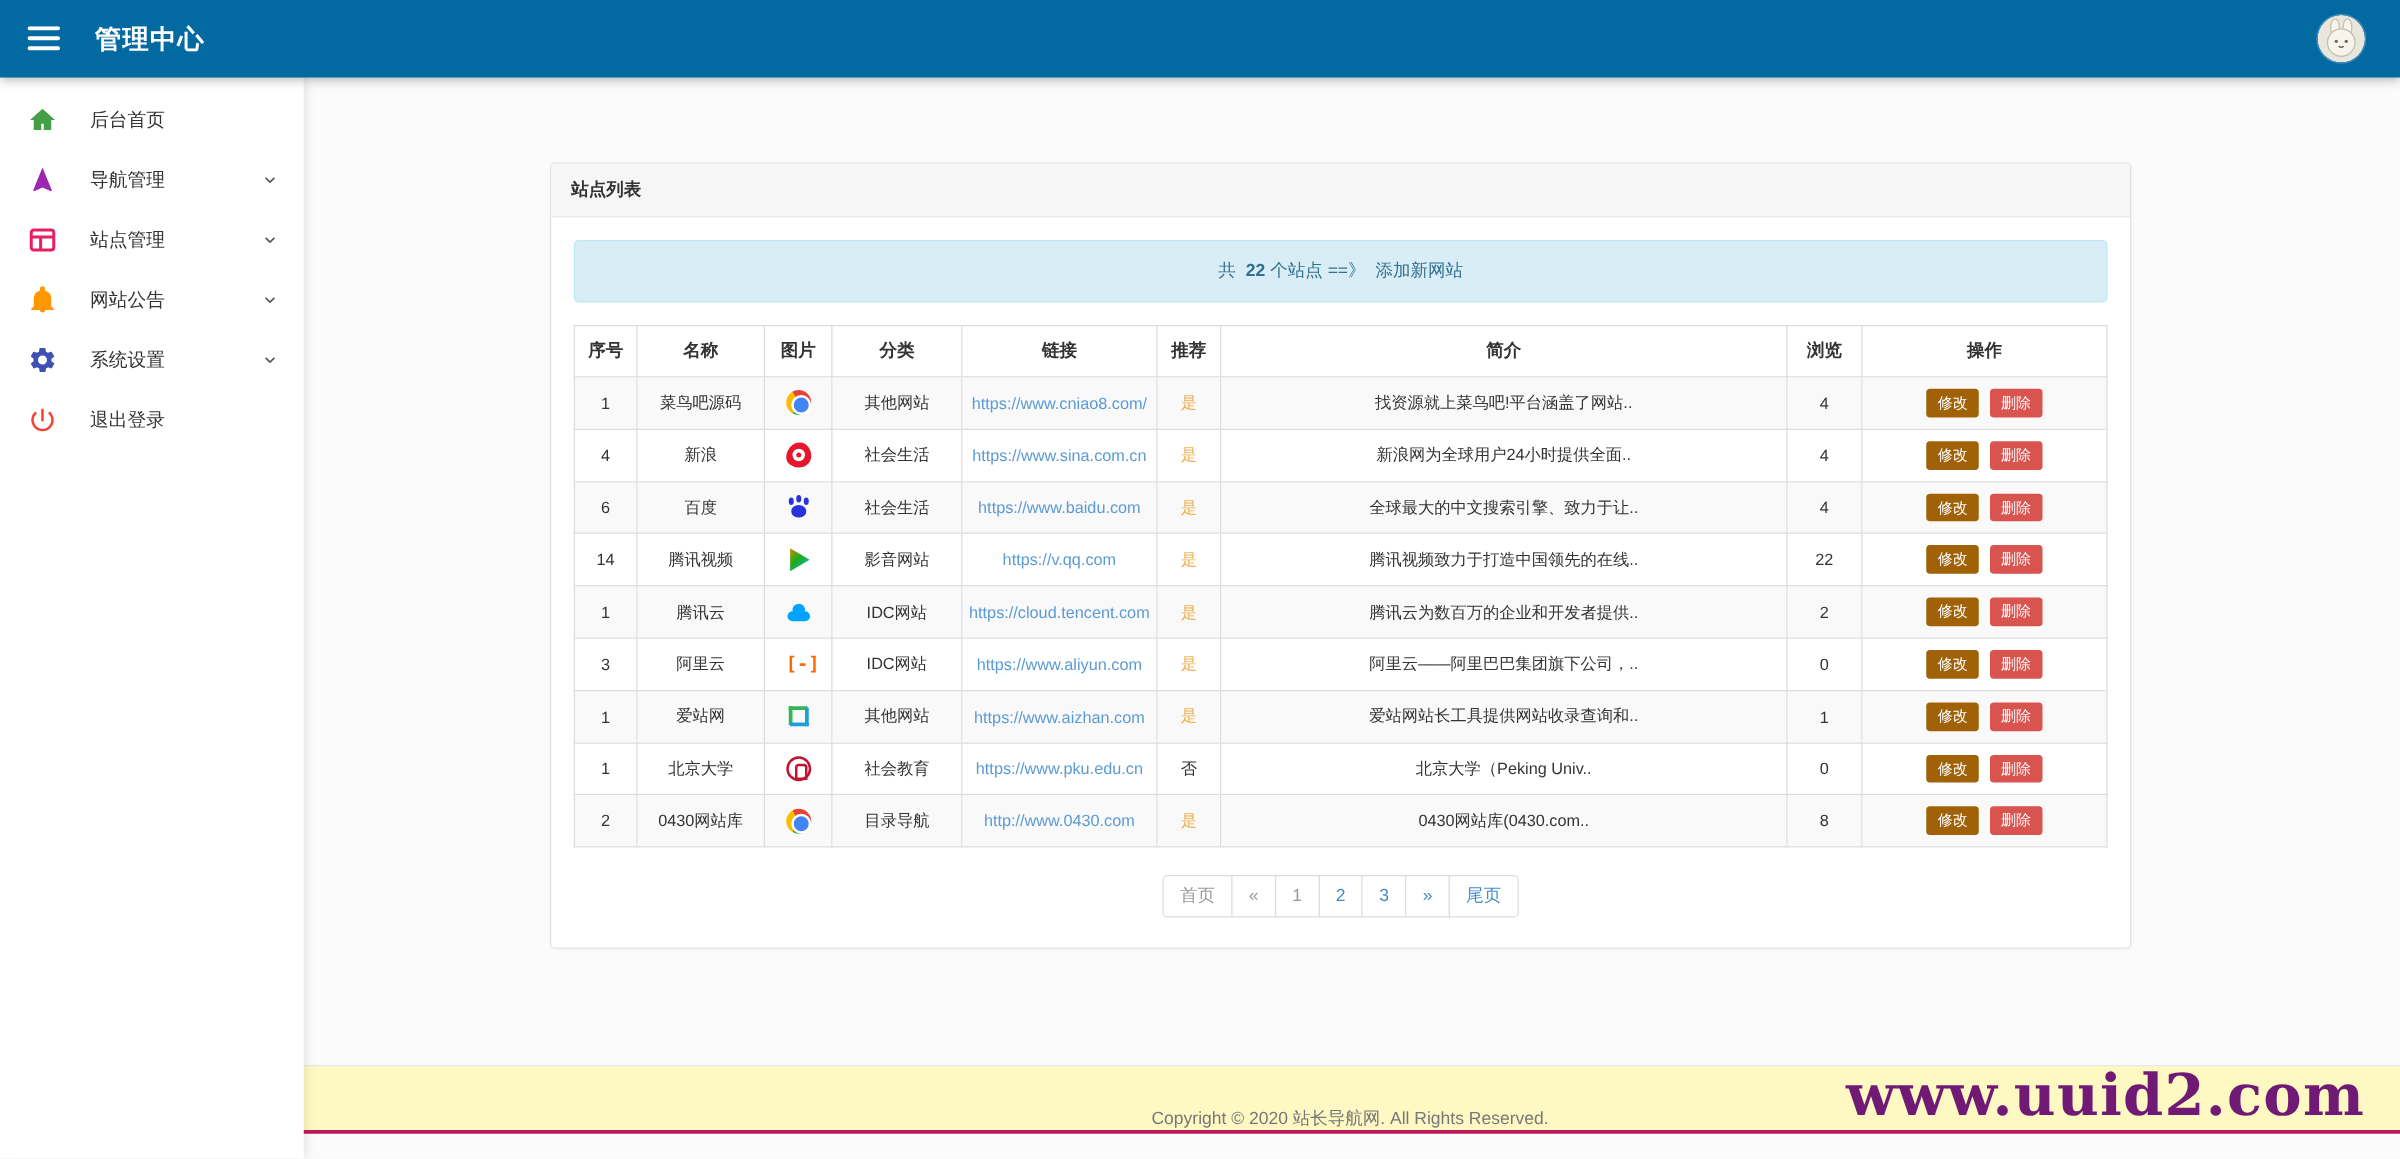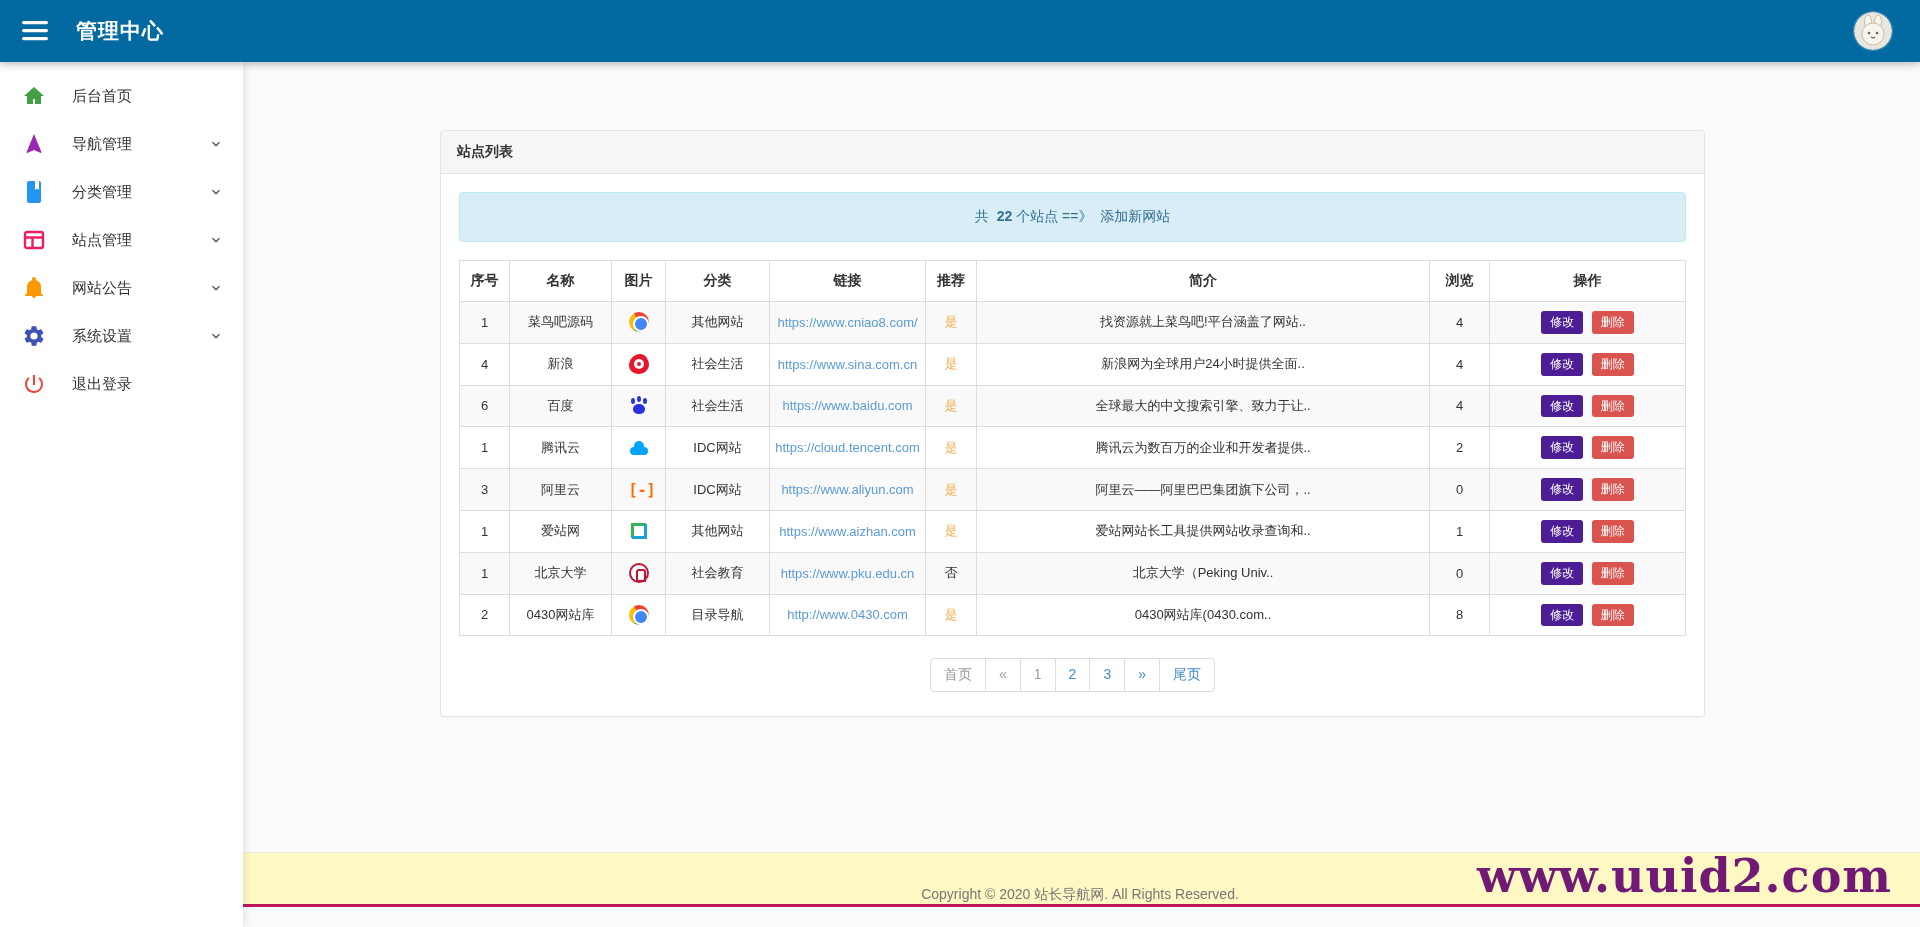--- a/index.html
+++ b/index.html
@@ -78,21 +78,21 @@
   .sites td { padding:9px 4px; }
   .sites tbody tr:nth-child(odd) { background:#f9f9f9; }
   .sites a.site-link { color:#5b9bd5; text-decoration:none; cursor:pointer; }
   .rec-yes { color:#f0ad4e; }
   .rec-no  { color:#333; }
 
   .btn {
     display:inline-block; border:none; border-radius:3px; color:#fff;
     font-size:12px; padding:3px 9px; cursor:pointer; font-family:inherit; line-height:1.4;
   }
-  .btn-edit { background:#4c1d95; margin-right:5px;text-align:right; }
+  .btn-edit { background:#a16207; margin-right:5px;text-align:right; }
   .btn-delete { background:#d9534f; }
 
   
   .fav { display:inline-block; width:20px; height:20px; position:relative; vertical-align:middle; }
   .fav-chrome { border-radius:50%;
     background:conic-gradient(from -30deg,#ea4335 0 120deg,#34a853 120deg 240deg,#fbbc05 240deg 360deg); }
   .fav-chrome::after { content:""; position:absolute; left:4px; top:4px; width:12px; height:12px;
     border-radius:50%; background:#4285f4; border:2px solid #fff; }
   .fav-sina { background:#e6162d; border-radius:55% 45% 50% 50%/60% 55% 45% 40%; }
   .fav-sina::after { content:""; position:absolute; left:5px; top:5px; width:10px; height:10px;
@@ -188,30 +188,20 @@
   <div class="side-item">
     <svg class="side-icon" viewBox="0 0 24 24">
       <path d="M12 2 4.5 20.3l.7.7L12 18l6.8 3 .7-.7z" fill="#9c27b0"></path>
     </svg>
     <span class="side-label">导航管理</span>
     <svg class="chevron" width="14" height="14" viewBox="0 0 24 24">
       <path d="M6 9l6 6 6-6" stroke="#555" stroke-width="2.2" fill="none"></path>
     </svg>
   </div>
 
-  <div class="side-item">
-    <svg class="side-icon" viewBox="0 0 24 24">
-      <path fill="#2196f3" d="M5 3a2 2 0 0 1 2-2h10a2 2 0 0 1 2 2v18a2 2 0 0 1-2 2H7a2 2 0 0 1-2-2z"></path>
-      <path fill="#fff" d="M13 1h4v9l-2-1.6L13 10z"></path>
-    </svg>
-    <span class="side-label">分类管理</span>
-    <svg class="chevron" width="14" height="14" viewBox="0 0 24 24">
-      <path d="M6 9l6 6 6-6" stroke="#555" stroke-width="2.2" fill="none"></path>
-    </svg>
-  </div>
 
   <div class="side-item">
     <svg class="side-icon" viewBox="0 0 24 24">
       <rect x="3" y="4" width="18" height="16" rx="2" fill="none" stroke="#e91e63" stroke-width="2.4"></rect>
       <path d="M3 9.5h18M10.5 9.5V20" stroke="#e91e63" stroke-width="2.4" fill="none"></path>
     </svg>
     <span class="side-label">站点管理</span>
     <svg class="chevron" width="14" height="14" viewBox="0 0 24 24">
       <path d="M6 9l6 6 6-6" stroke="#555" stroke-width="2.2" fill="none"></path>
     </svg>
@@ -322,20 +312,34 @@
     <td class="rec-yes">是</td>
     <td>全球最大的中文搜索引擎、致力于让..</td>
     <td>4</td>
     <td>
       <button class="btn btn-edit">修改</button>
       <button class="btn btn-delete">删除</button>
     </td>
   </tr>
 
 
+  <tr>
+    <td>14</td>
+    <td>腾讯视频</td>
+    <td><span class="fav fav-qqvideo"></span></td>
+    <td>影音网站</td>
+    <td><a class="site-link">https://v.qq.com</a></td>
+    <td class="rec-yes">是</td>
+    <td>腾讯视频致力于打造中国领先的在线..</td>
+    <td>22</td>
+    <td>
+      <button class="btn btn-edit">修改</button>
+      <button class="btn btn-delete">删除</button>
+    </td>
+  </tr>
 
   <tr>
     <td>1</td>
     <td>腾讯云</td>
     <td><span class="fav fav-qcloud"></span></td>
     <td>IDC网站</td>
     <td><a class="site-link">https://cloud.tencent.com</a></td>
     <td class="rec-yes">是</td>
     <td>腾讯云为数百万的企业和开发者提供..</td>
     <td>2</td>

